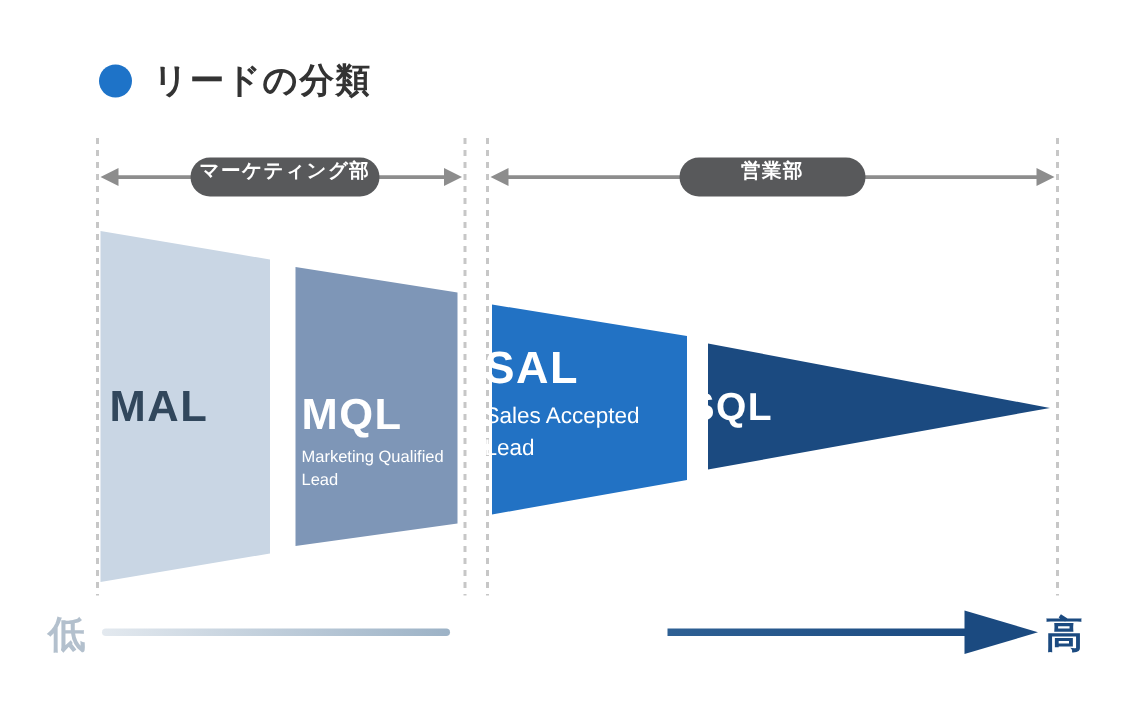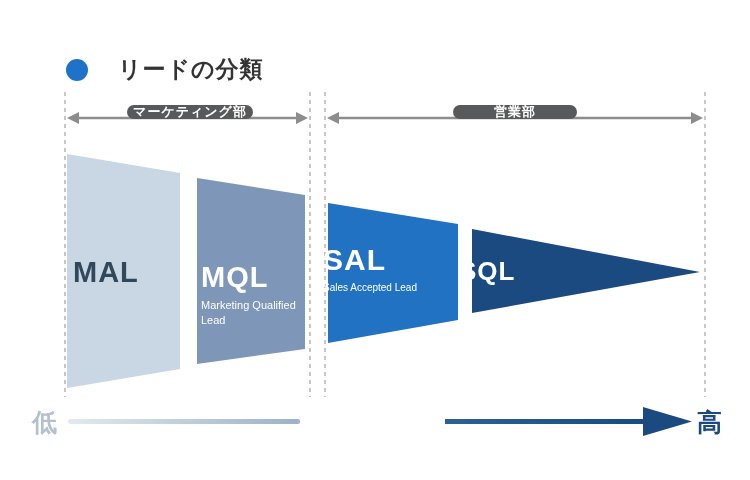--- a/index.html
+++ b/index.html
@@ -3,44 +3,44 @@
 <meta charset="utf-8">
 <style>
   html,body{margin:0;padding:0;background:#fff;}
   .canvas{
     position:relative;width:750px;height:480px;background:#ffffff;overflow:hidden;
     font-family:"Liberation Sans","DejaVu Sans",sans-serif;
   }
   
   .title-row{position:absolute;left:66px;top:38px;display:flex;align-items:center;gap:14px;}
   .bullet{width:22px;height:22px;border-radius:50%;background:var(--accent-blue,#1e73c8);flex:0 0 auto;}
-  .page-title{margin:16px;font-size:23px;font-weight:bold;color:var(--title-text,#333333);letter-spacing:1px;}
+  .page-title{margin:0;font-size:23px;font-weight:bold;color:var(--title-text,#333333);letter-spacing:1px;}
   
   .diagram-svg{position:absolute;left:0;top:0;}
   
   .pill{
-    position:absolute;top:105px;height:14px;border-radius:13px;background:var(--pill-bg,#58595b);
+    position:absolute;top:105px;height:26px;border-radius:13px;background:var(--pill-bg,#58595b);
     color:var(--pill-text,#ffffff);font-size:13px;font-weight:bold;letter-spacing:1px;
-    display:flex;align-items:center;justify-content:center;box-sizing:border-box;
+    display:flex;align-items:flex-start;justify-content:center;box-sizing:border-box;
   }
   .pill-marketing{left:127px;width:126px;}
   .pill-sales{left:453px;width:124px;}
   
   .stage{position:absolute;transform:translate(-50%,-50%);text-align:left;}
   .stage .abbr{font-weight:bold;letter-spacing:1px;line-height:1;}
   .stage .full{line-height:1.4;margin-top:6px;}
   .stage-mal{left:123px;top:272px;width:100px;color:var(--mal-text,#31475c);}
   .stage-mal .abbr{font-size:29px;}
   .stage-mal .full{font-size:11px;}
   .stage-mql{left:251px;top:272px;width:100px;color:var(--stage-text-light,#ffffff);margin-top:24px;}
   .stage-mql .abbr{font-size:29px;}
   .stage-mql .full{font-size:11px;}
   .stage-sal{left:393px;top:270px;width:140px;color:var(--stage-text-light,#ffffff);}
   .stage-sal .abbr{font-size:30px;}
-  .stage-sal .full{font-size:10px;}
+  .stage-sal .full{font-size:15px;}
   .stage-sql{left:539px;top:271px;width:160px;color:var(--stage-text-light,#ffffff);}
   .stage-sql .abbr{font-size:26px;}
   .stage-sql .full{font-size:11.5px;}
   
   .axis-low{position:absolute;left:32px;top:406px;font-size:25px;font-weight:bold;color:var(--low-text,#b3c0cd);}
   .axis-label{position:absolute;left:328px;top:408px;font-size:22px;font-weight:bold;color:var(--axis-label,#454545);letter-spacing:1px;}
   .axis-high{position:absolute;left:697px;top:406px;font-size:25px;font-weight:bold;color:var(--high-text,#1b4a80);}
 </style>
 </head>
 <body>

